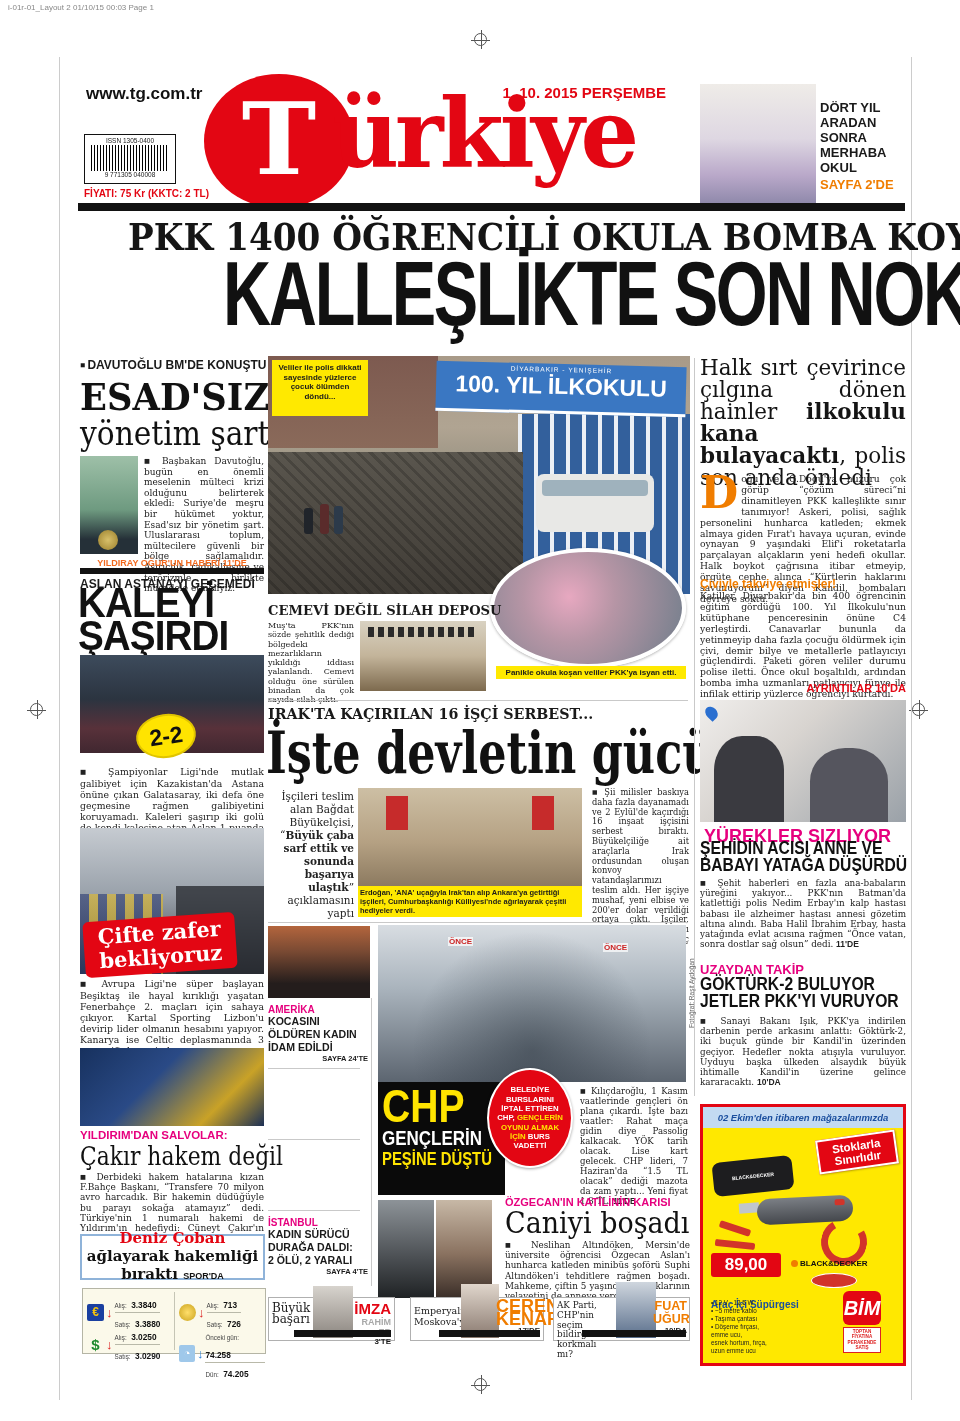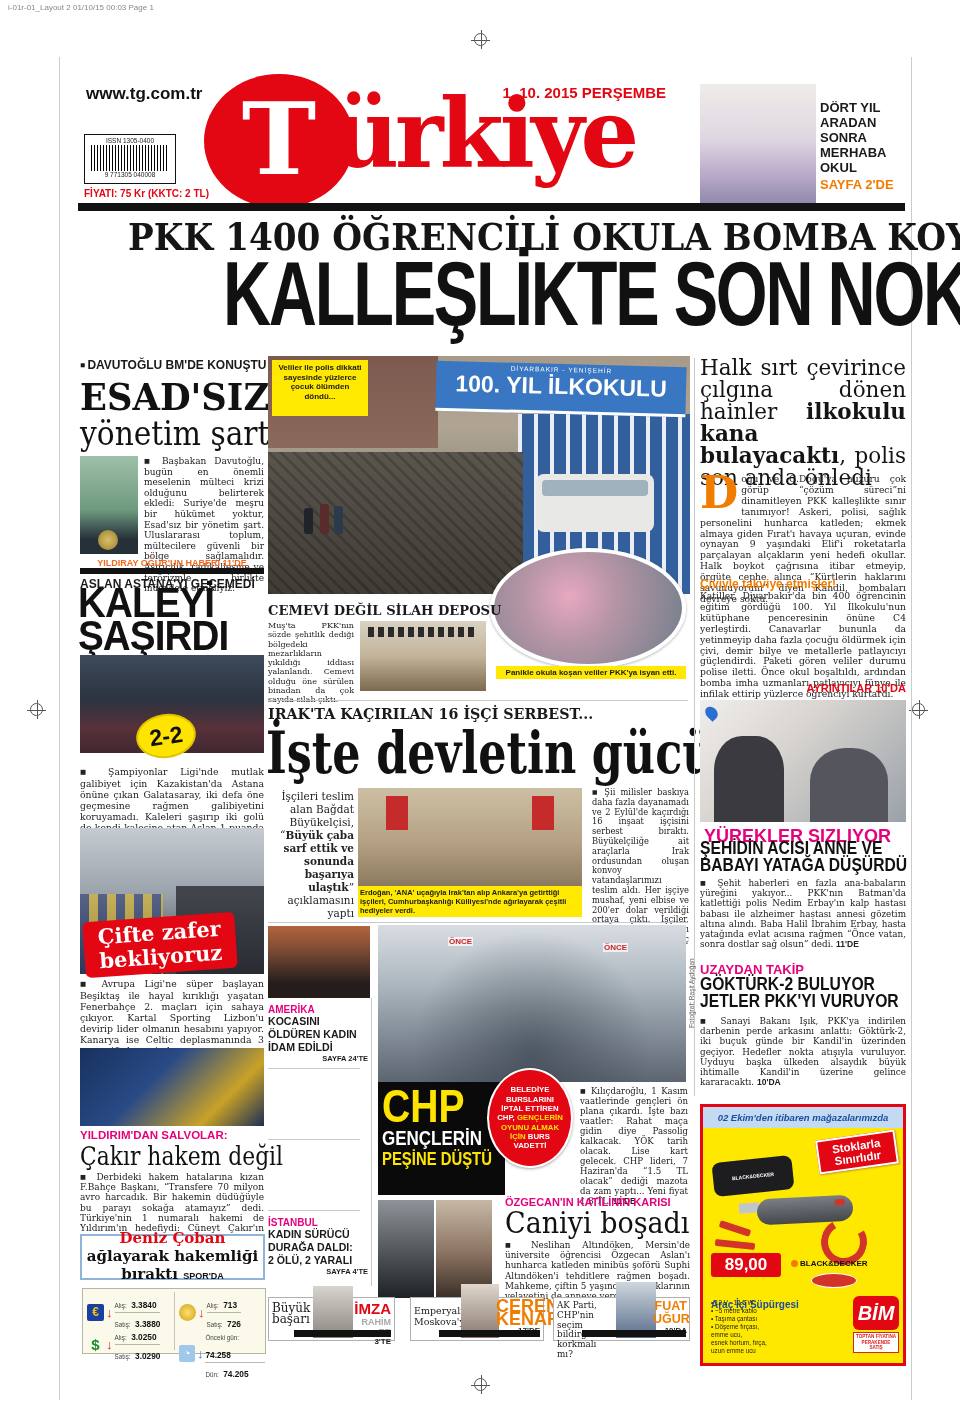--- a/index.html
+++ b/index.html
@@ -295,21 +295,21 @@
     </div>
     <div style="position:absolute;left:108px;top:166px;width:46px;height:15px;background:#d2342a;border:1px solid #fff;border-radius:50%"></div>
     <div class="b" style="position:absolute;left:8px;top:192px;color:#1a4e9e;font-size:10px">Araç İçi Süpürgesi</div>
     <div class="pre" style="position:absolute;left:8px;top:192px;font-size:6.3px;line-height:8px;color:#222">• 12 V - 12.5 W
 • ~5 metre kablo
 • Taşıma çantası
 • Döşeme fırçası,
    emme ucu,
    esnek hortum, fırça,
    uzun emme ucu</div>
-    <div style="position:absolute;right:4px;bottom:10px;width:46px">
+    <div style="position:absolute;right:22px;bottom:10px;width:38px">
       <div class="b ctr" style="height:34px;line-height:34px;background:#e30613;color:#fff;font-size:20px;font-style:italic;border-radius:6px">BİM</div>
       <div class="b ctr pre" style="margin-top:2px;border:1px solid #d22;background:#fff;color:#d22;font-size:4.6px;line-height:5.6px;padding:1px">TOPTAN FİYATINA
 PERAKENDE SATIŞ</div>
     </div>
   </div>
 
   <div class="abs rule" style="left:268px;top:922px;width:420px;height:1px"></div>
   <div class="abs rule" style="left:371px;top:998px;width:1px;height:288px"></div>
 
   <div class="abs photo" style="left:268px;top:926px;width:102px;height:72px;background:linear-gradient(180deg,#b3653d 0%,#7a4a33 35%,#241d1c 80%)"></div>

